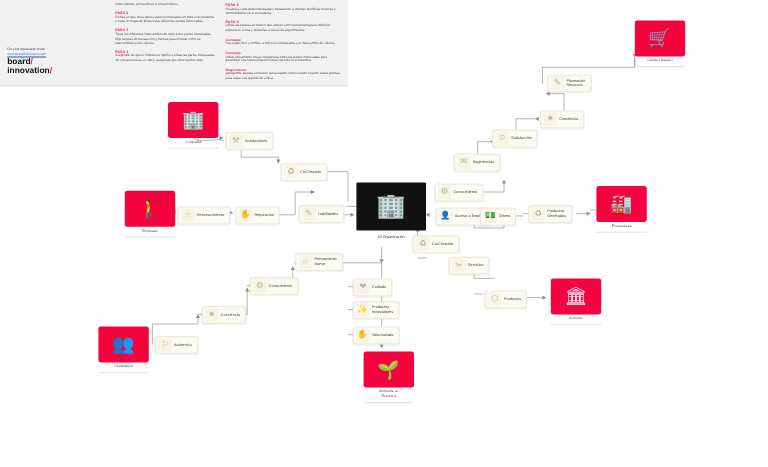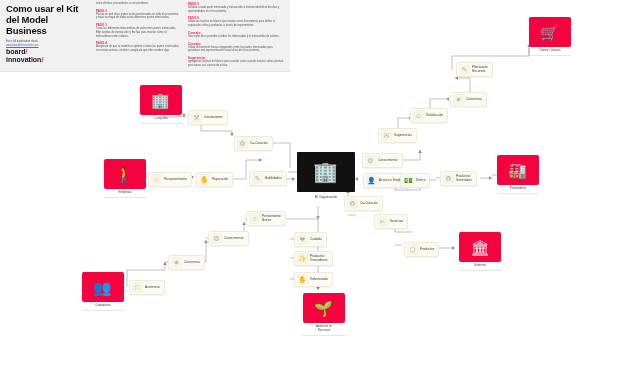--- a/index.html
+++ b/index.html
@@ -81,23 +81,20 @@
   svg.links{ position:absolute; inset:0; width:640px; height:389px; pointer-events:none;}
   svg.links path, svg.links line{ stroke:#8d8d8d; stroke-width:.55; fill:none; }
   svg.links polygon{ fill:#8d8d8d; }
 </style>
 </head>
 <body>
 
 <div id="canvas">
 
   <div class="hdr-panel">
-    <div class="hdr-col hdr-title">Como usar el
-Kit del Model
-Business</div>
     <div class="hdr-col" style="left:6px; top:37px; width:84px;">
       <div class="hdr-sub">For a full explanation check</div>
       <a class="hdr-link" href="#">www.boardofinnovation.com</a>
     </div>
     <div class="logo">
       <span>board</span><span class="sl">/</span><br>
       <span>innovation</span><span class="sl">/</span>
     </div>
 
     <div class="txtcol c2">

